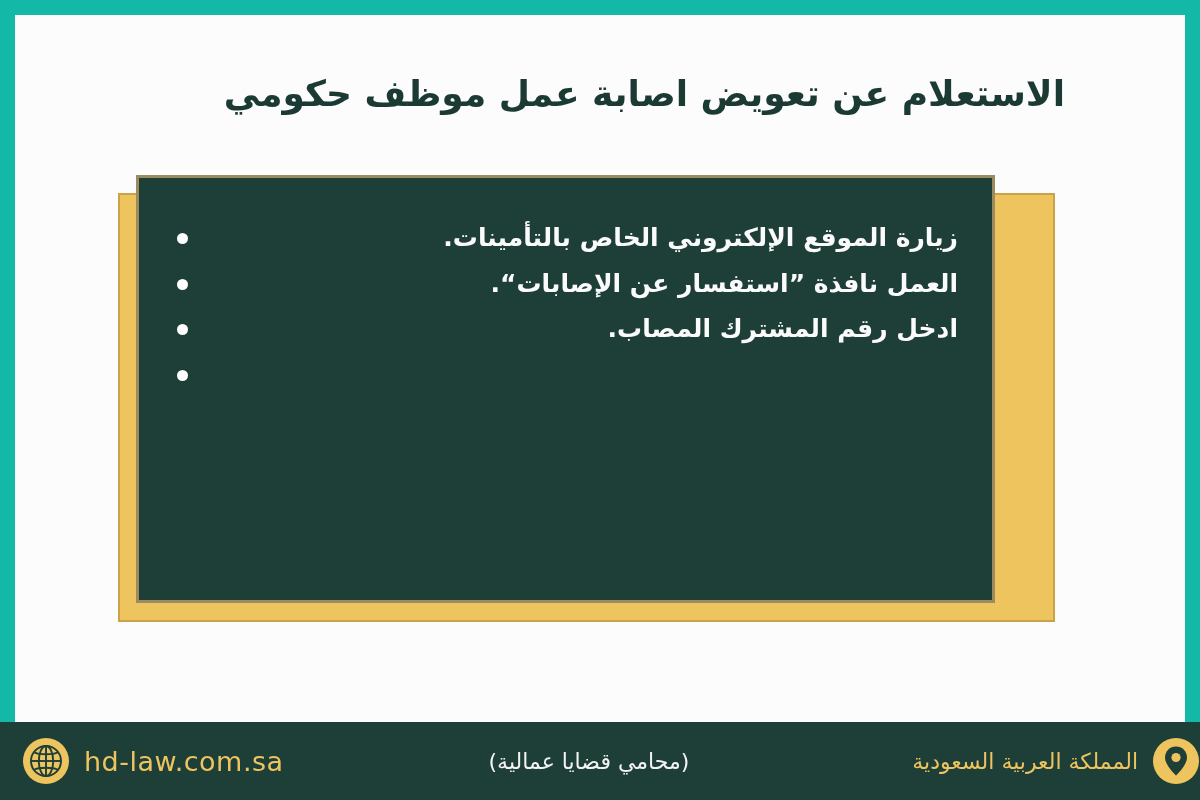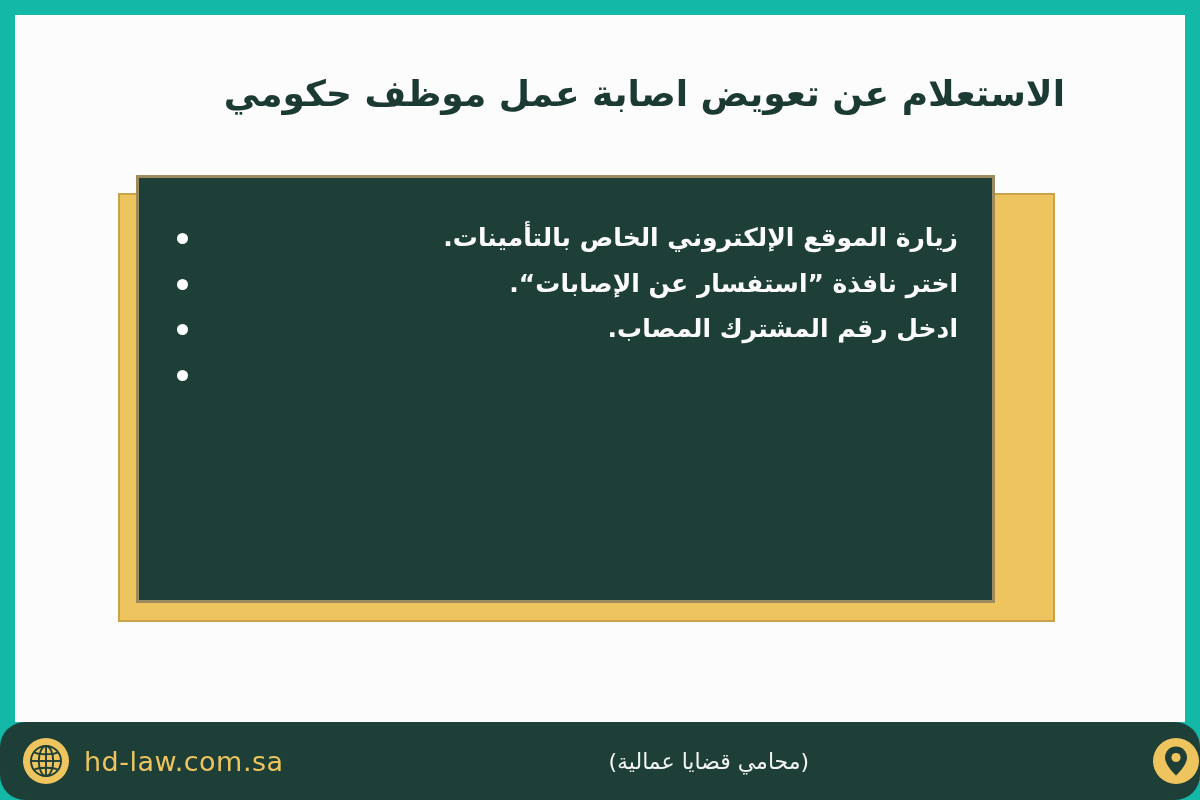--- a/index.html
+++ b/index.html
@@ -119,21 +119,20 @@
   .footer {
     position: absolute;
     left: 0;
     bottom: 0;
     width: 1200px;
     height: 78px;
     background: #1E3E38;
     display: flex;
     align-items: center;
     direction: ltr;
-    border-radius: 25px;
   }
   .footer-left {
     display: flex;
     align-items: center;
     gap: 14px;
     padding-inline-start: 22px;
     flex: 0 0 auto;
   }
   .site-url {
     color: #EDC45E;
@@ -187,21 +186,21 @@
     <div class="card-area">
       <div class="card-shadow"></div>
       <div class="card">
         <ul class="bullets">
           <li>
             <span class="dot"></span>
             <span>زيارة الموقع الإلكتروني الخاص بالتأمينات.</span>
           </li>
           <li>
             <span class="dot"></span>
-            <span>اختر نافذة ”استفسار عن الإصابات“.</span>
+            <span>العمل نافذة ”استفسار عن الإصابات“.</span>
           </li>
           <li>
             <span class="dot"></span>
             <span>ادخل رقم المشترك المصاب.</span>
           </li>
           <li>
             <span class="dot"></span>
           </li>
         </ul>
       </div>
@@ -227,17 +226,18 @@
     </div>
 
     <div class="footer-center">(محامي قضايا عمالية)</div>
 
     <div class="footer-right">
       <svg class="badge" viewBox="0 0 48 48" aria-hidden="true">
         <circle cx="24" cy="24" r="23" fill="#EDC45E"></circle>
         <path d="M24 9.5 c-6.1 0-11 4.9-11 11 0 7.9 11 18 11 18 s11-10.1 11-18 c0-6.1-4.9-11-11-11 z" fill="#1E3E38"></path>
         <circle cx="24" cy="20.5" r="4.6" fill="#EDC45E"></circle>
       </svg>
+      <span class="country">المملكة العربية السعودية</span>
     </div>
 
   </div>
 
 </div>
 
 </body></html>

